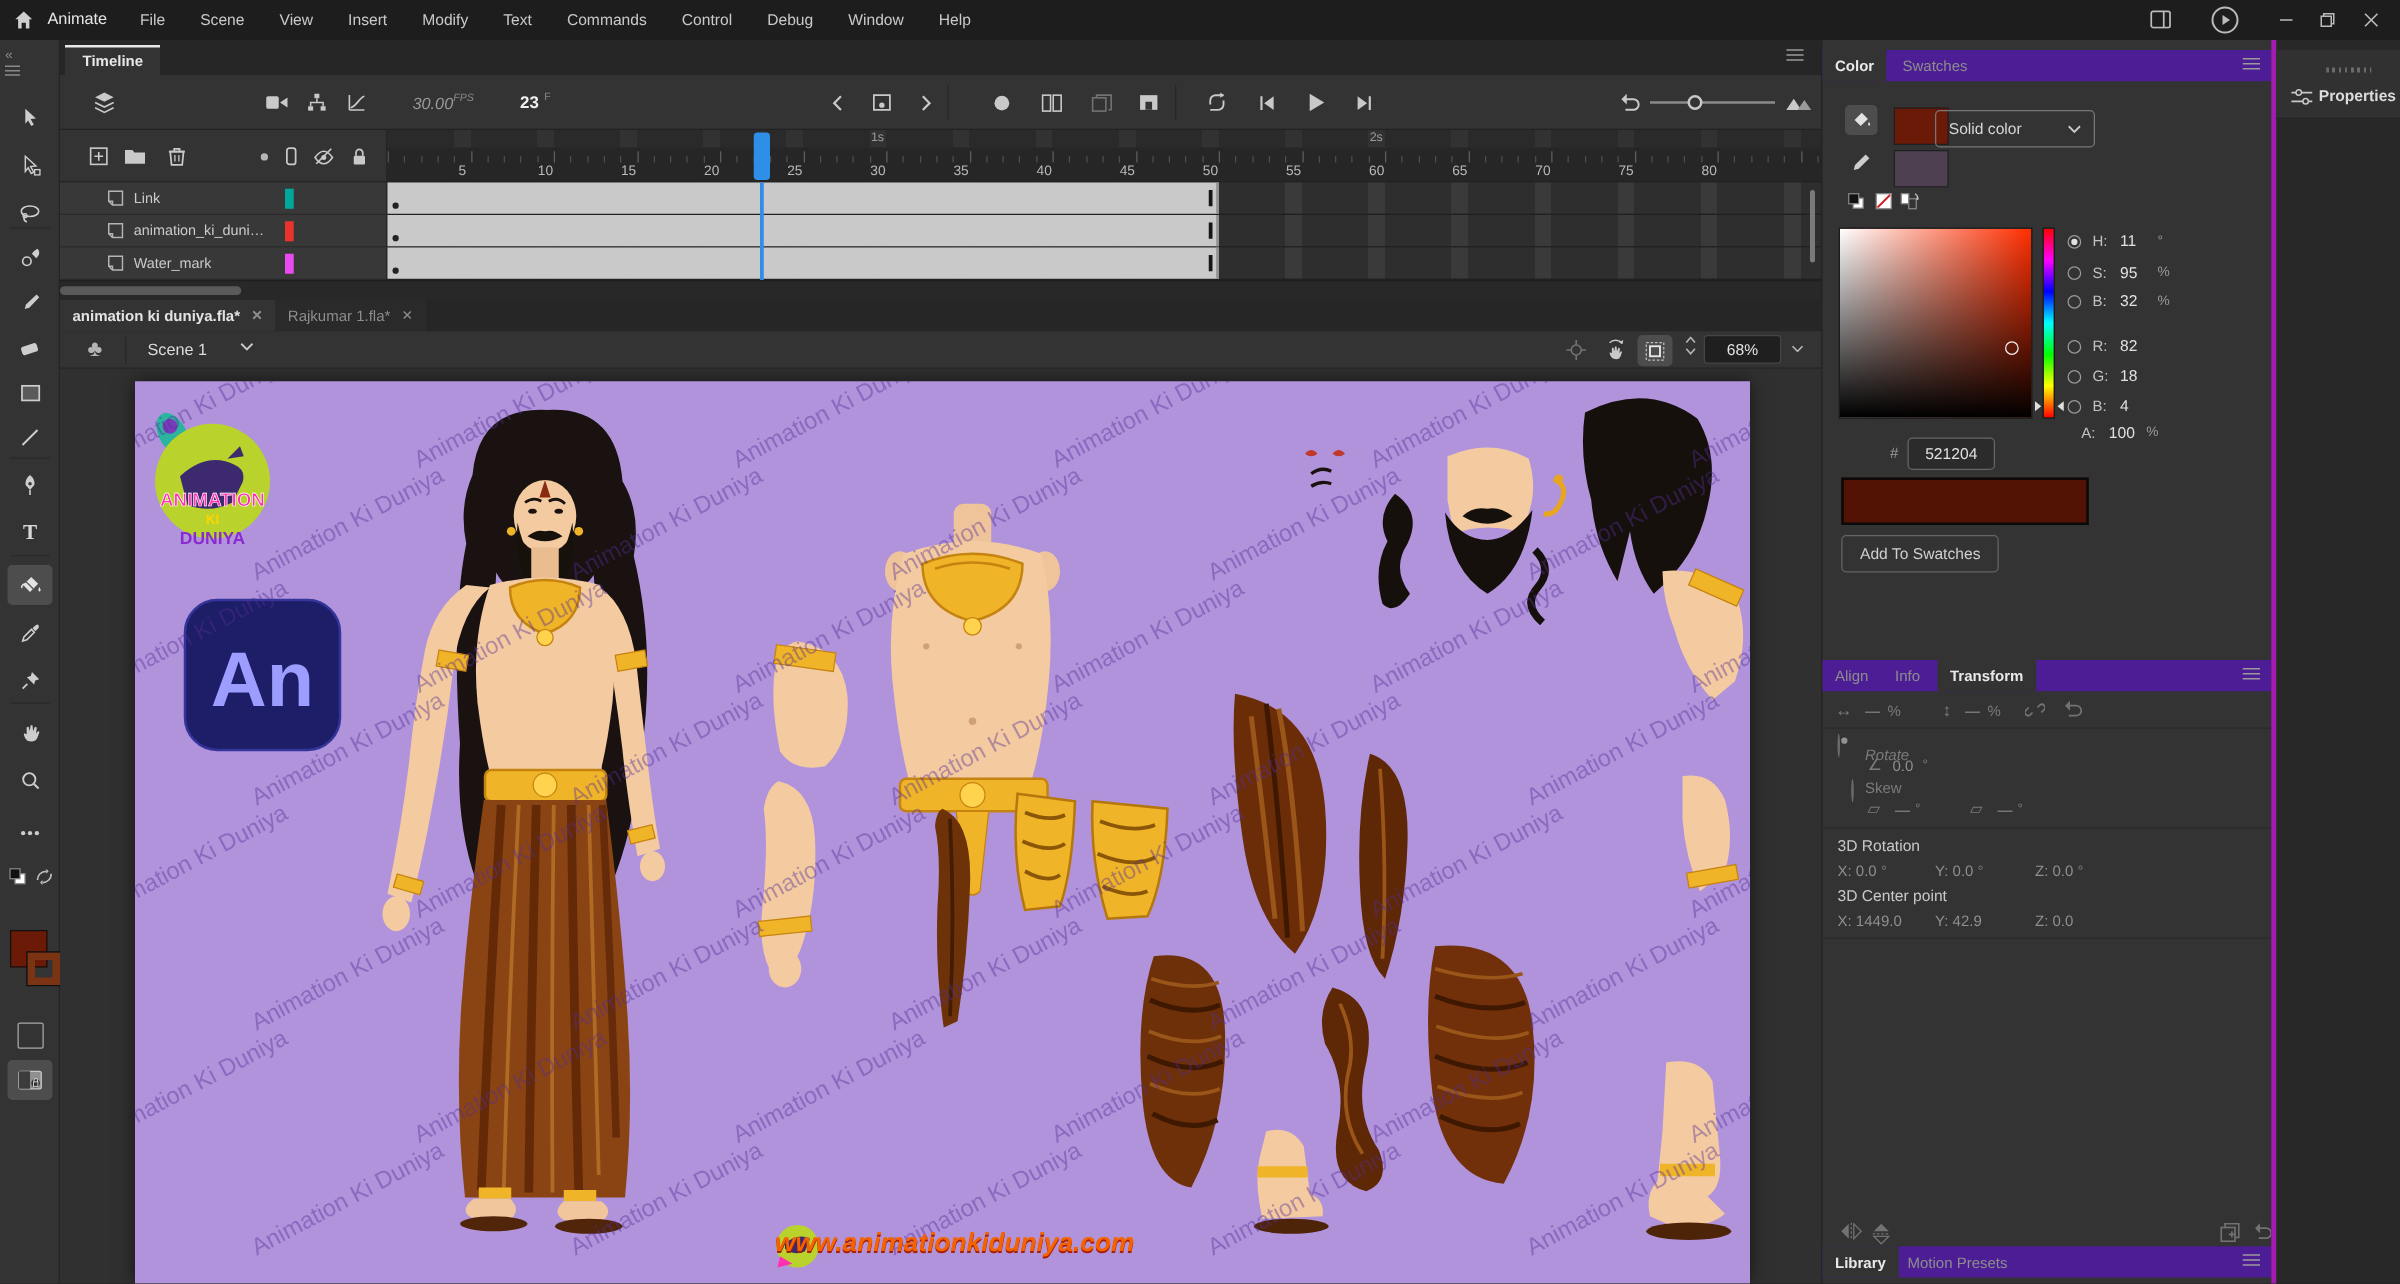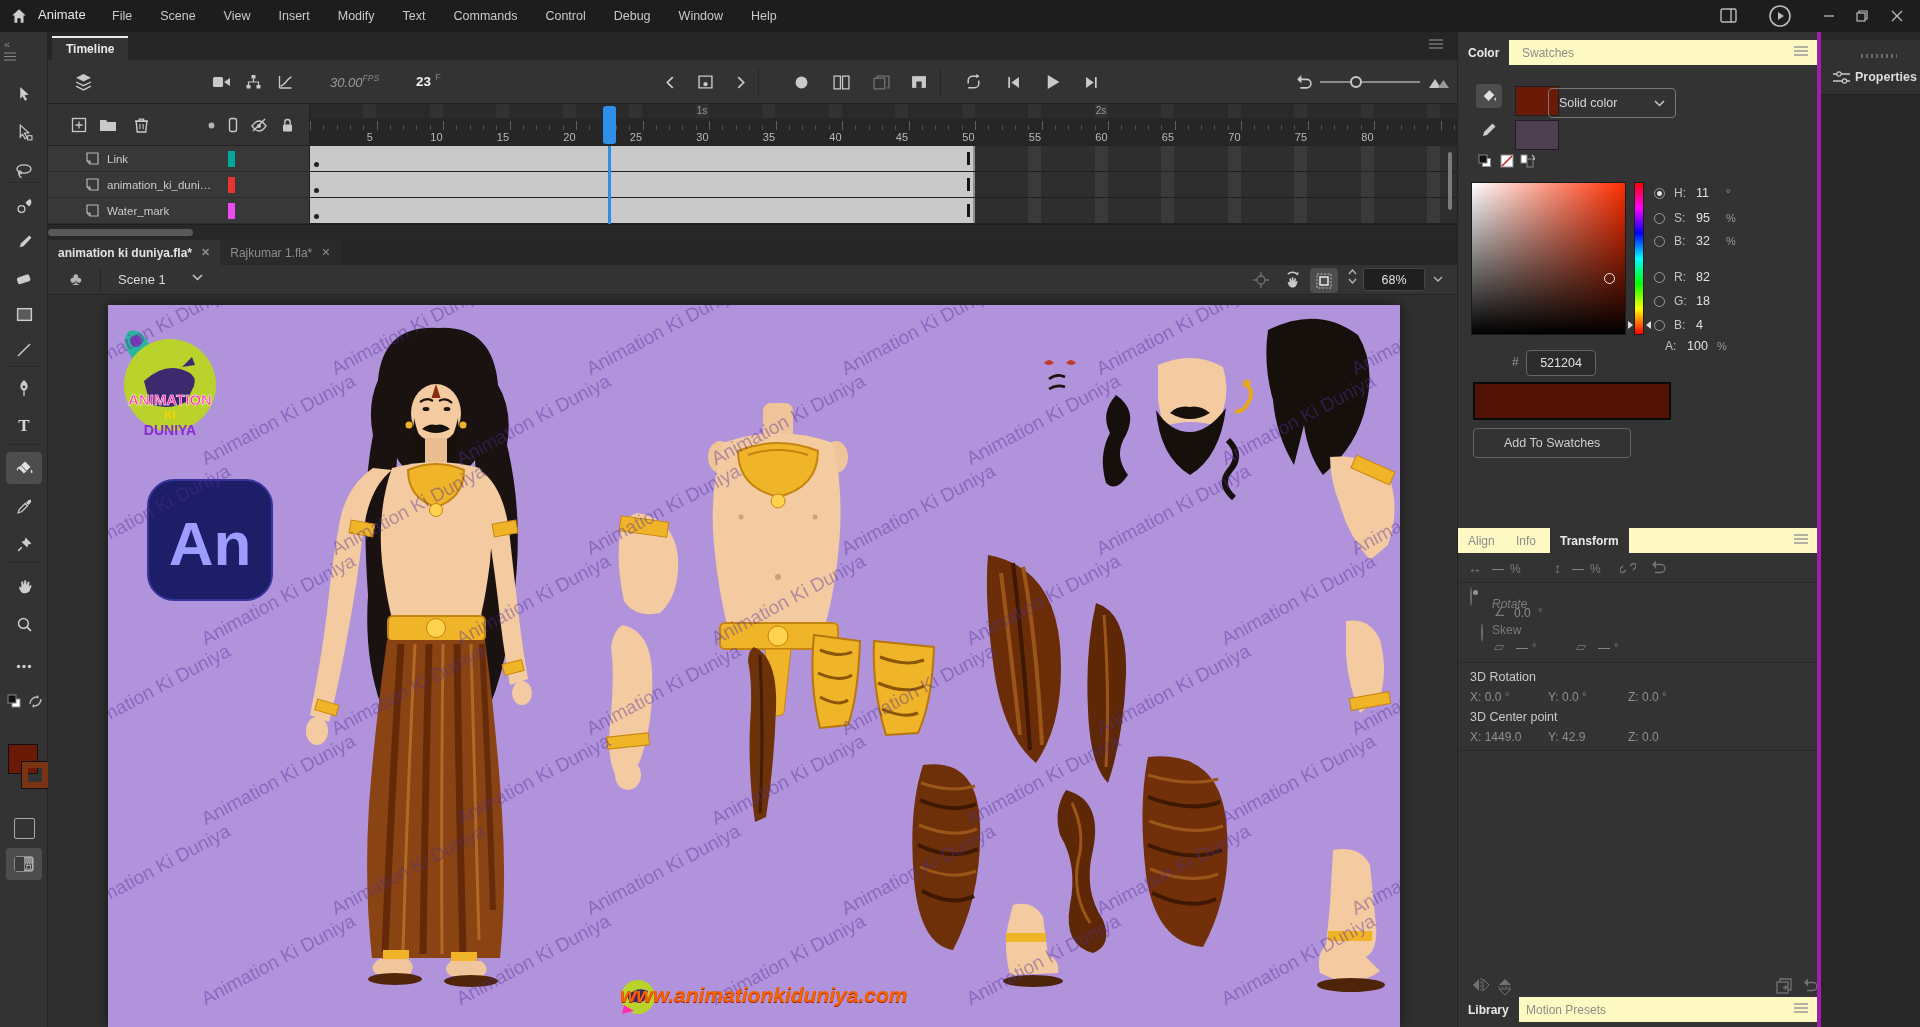--- a/index.html
+++ b/index.html
@@ -70,21 +70,21 @@
   #editbar{left:48px;top:265px;width:1409px;height:30px;background:#333;border-bottom:1px solid #252525;}
   
   #canvas{left:48px;top:295px;width:1409px;height:732px;background:#303030;overflow:hidden;}
   #stage{left:60px;top:10px;width:1292px;height:722px;background:#b193dc;box-shadow:0 0 14px rgba(0,0,0,.55);overflow:hidden;}
   #wm-layer{left:0;top:0;width:1292px;height:722px;pointer-events:none;}
   .wm{position:absolute;font-size:19px;color:rgba(84,48,150,.42);white-space:nowrap;transform:rotate(-28deg);}
   #website{left:506px;top:664px;width:460px;height:52px;display:flex;align-items:center;}
   #website .txt{font-size:21px;font-weight:bold;font-style:italic;color:#f56300;text-shadow:0 1px 0 #a81e00;margin-left:6px;}
   
   #rpanel{left:1457px;top:32px;width:360px;height:995px;background:#333;border-left:1px solid #222;}
-  .ptabrow{position:absolute;left:0;width:360px;height:25px;background:#fef9c3;}
+  .ptabrow{position:absolute;left:0;width:360px;height:25px;background:#4c1d95;}
   .ptab{position:absolute;top:0;height:25px;display:flex;align-items:center;padding:0 10px;font-size:12px;color:#8d8d8d;}
   .ptab.on{background:#333;color:#e8e8e8;font-weight:bold;}
   .hamb{position:absolute;top:6px;right:10px;color:#9a9a9a;}
   .swatchbox{position:absolute;width:44px;height:30px;border:1px solid #1f1f1f;}
   .minitile{position:absolute;width:26px;height:24px;display:flex;align-items:center;justify-content:center;border-radius:4px;}
   #fillstyle{left:90px;top:56px;width:128px;height:30px;border:1px solid #777;border-radius:4px;color:#d6d6d6;
     font-size:12.5px;display:flex;align-items:center;padding:0 10px;justify-content:space-between;}
   #sbsquare{left:13px;top:150px;width:155px;height:153px;border:1px solid #1a1a1a;
     background:linear-gradient(to top,#000,rgba(0,0,0,0)),linear-gradient(to right,#fff,#ff2e00);}
   #sbcur{left:132px;top:90px;width:11px;height:11px;border:1.6px solid #f0f0f0;border-radius:50%;}
@@ -93,21 +93,21 @@
   .huearr{position:absolute;width:0;height:0;border-top:4px solid transparent;border-bottom:4px solid transparent;}
   .crow{position:absolute;left:196px;height:18px;display:flex;align-items:center;}
   .radio{width:11px;height:11px;border:1.5px solid #9a9a9a;border-radius:50%;margin-right:9px;position:relative;}
   .radio.sel::after{content:"";position:absolute;left:2px;top:2px;width:5px;height:5px;border-radius:50%;background:#e0e0e0;}
   .clab{font-size:12px;color:#c2c2c2;width:22px;}
   .cval{font-size:12.5px;color:#e0e0e0;min-width:30px;}
   .cunit{font-size:11px;color:#9a9a9a;}
   #hexbox{left:68px;top:318px;width:70px;height:26px;background:#2b2b2b;border:1px solid #666;border-radius:4px;
     color:#e0e0e0;font-size:12.5px;text-align:center;font-family:"Liberation Sans",sans-serif;}
   #preview{left:15px;top:350px;width:198px;height:38px;border:2px solid #0a0a0a;}
-  #addsw{left:15px;top:396px;height:30px;padding:0 30px;border:1px solid #666;border-radius:4px;background:#333;
+  #addsw{left:15px;top:396px;height:30px;padding:0 14px;border:1px solid #666;border-radius:4px;background:#333;
     color:#cfcfcf;font-size:12.5px;display:flex;align-items:center;}
   
   .tdim{color:#7b7b7b;}
   .tlabel{font-size:12px;color:#7b7b7b;}
   .tval{font-size:12px;color:#8f8f8f;}
   .divline{position:absolute;left:0;width:360px;height:1px;background:#2a2a2a;}
   
   
   #rstrip{left:1817px;top:32px;width:122px;height:995px;background:#282828;border-left:4px solid #a21caf;}
   #rstrip-top{left:0;top:8px;width:103px;height:55px;background:#313131;border-bottom:1px solid #232323;}

